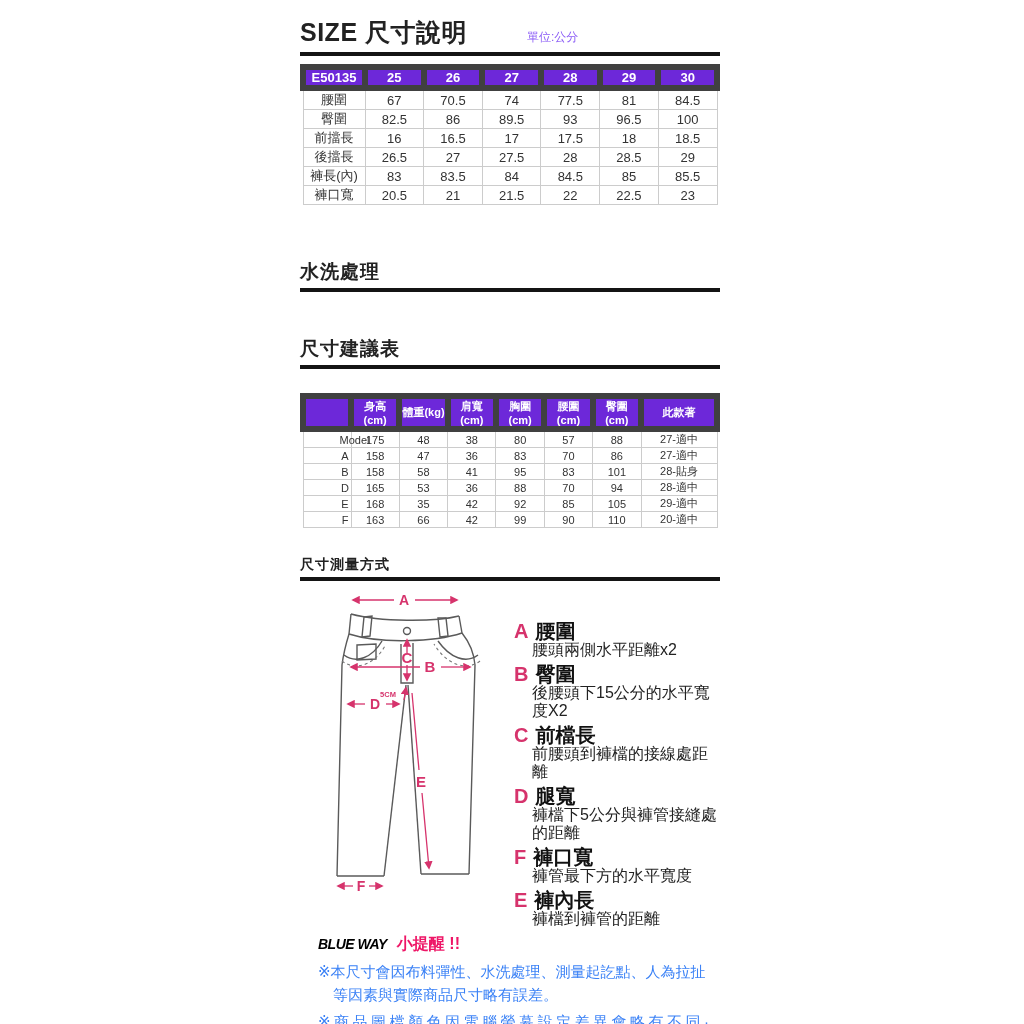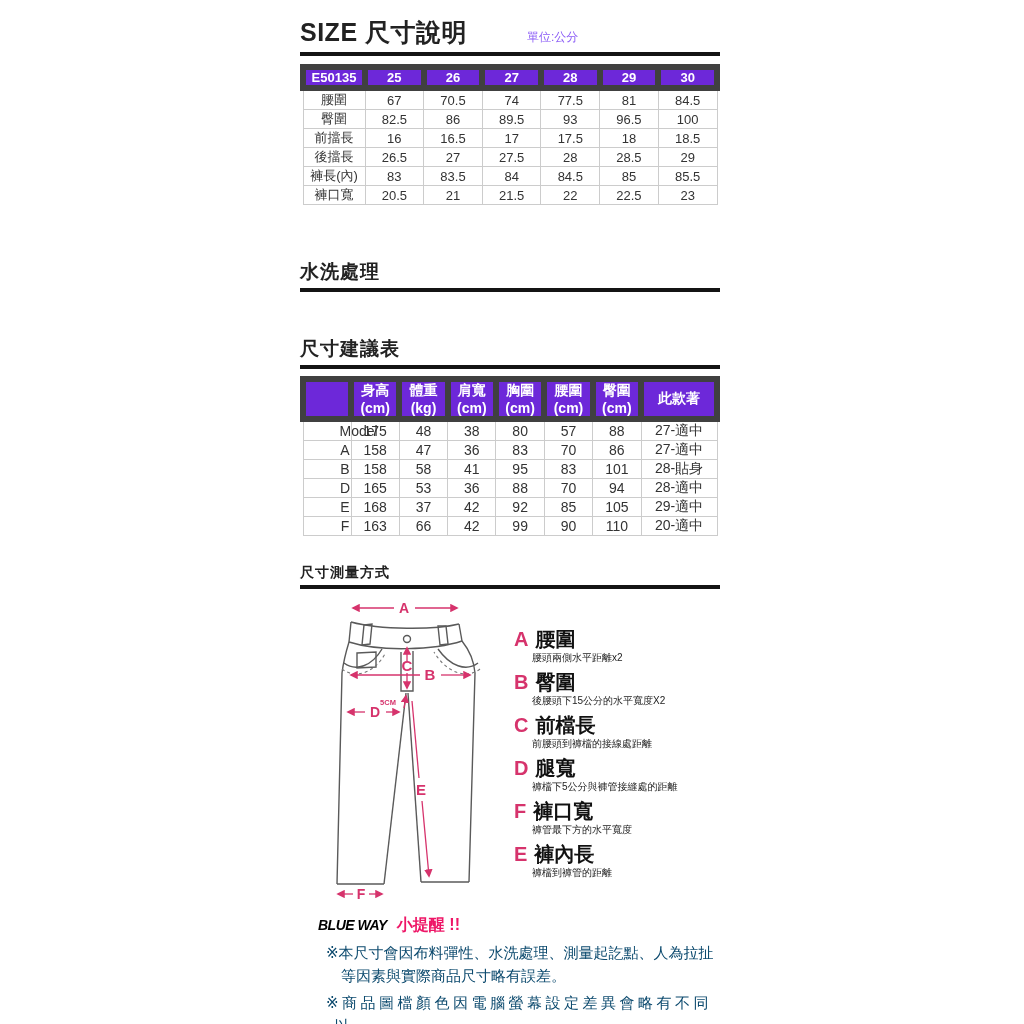--- a/index.html
+++ b/index.html
@@ -30,43 +30,43 @@
   .comp-table { margin-top:9px; }
   .comp-table th { height:24px; font-size:14px; }
   .comp-table td { height:26px; font-size:15px; color:#222; }
   .comp-table th:nth-child(1), .comp-table td:nth-child(1) { width:20%; }
   .comp-table th:nth-child(2), .comp-table td:nth-child(2) { width:28%; }
   .comp-table th:nth-child(3), .comp-table td:nth-child(3) { width:32%; }
   .comp-table th:nth-child(4), .comp-table td:nth-child(4) { width:20%; }
 
   
   .sec3 { margin-top:44px; }
-  .sugg-table { margin-top:7px; font-size:14px; }
+  .sugg-table { margin-top:24px; font-size:11px; }
   .sugg-table th { height:17px; }
   .sugg-table td { height:16px; }
   .sugg-table th:first-child, .sugg-table td:first-child { width:48px;padding-left:36px; }
   .sugg-table th:last-child,  .sugg-table td:last-child  { width:76px; }
 
   
   .sec4 { margin-top:28px; }
   .sec4-title { font-size:14px; font-weight:bold; letter-spacing:1px; }
   .measure-body { display:flex; margin-top:6px; }
   .diagram { margin-left:20px; flex:0 0 auto; }
   .legend { margin-left:6px; padding-top:35px; }
   .legend-item { margin-bottom:6px; }
   .legend-title { font-size:20px; font-weight:bold; line-height:19px; color:#111; }
   .legend-letter { color:#d6336c; margin-right:7px; }
-  .legend-desc { font-size:10px; line-height:18px; padding-left:18px; color:#222; }
+  .legend-desc { font-size:16px; line-height:18px; padding-left:18px; color:#222; }
 
   
   .footer { padding-left:18px; }
   .brand-line { display:flex; align-items:baseline; }
   .brand { font-style:italic; font-weight:bold; font-size:14px; letter-spacing:-.5px; color:#000; }
   .reminder { color:#ee1566; font-weight:bold; font-size:16px; margin-left:10px; }
-  .note { font-size:15px; line-height:23px; margin-top:5px; color:#0c4a6e;margin-left:8px; }
+  .note { font-size:15px; line-height:23px; margin-top:5px; color:#3b82f6; }
   .note .l2 { padding-left:15px; }
   .note2 { letter-spacing:3.5px; margin-top:4px; }
 </style>
 </head>
 <body>
 
 <div class="page">
 <div class="content">
 
   <div class="sec1">
@@ -204,21 +204,21 @@
           <td>53</td>
           <td>36</td>
           <td>88</td>
           <td>70</td>
           <td>94</td>
           <td>28-適中</td>
         </tr>
         <tr>
           <td>E</td>
           <td>168</td>
-          <td>37</td>
+          <td>35</td>
           <td>42</td>
           <td>92</td>
           <td>85</td>
           <td>105</td>
           <td>29-適中</td>
         </tr>
         <tr>
           <td>F</td>
           <td>163</td>
           <td>66</td>

